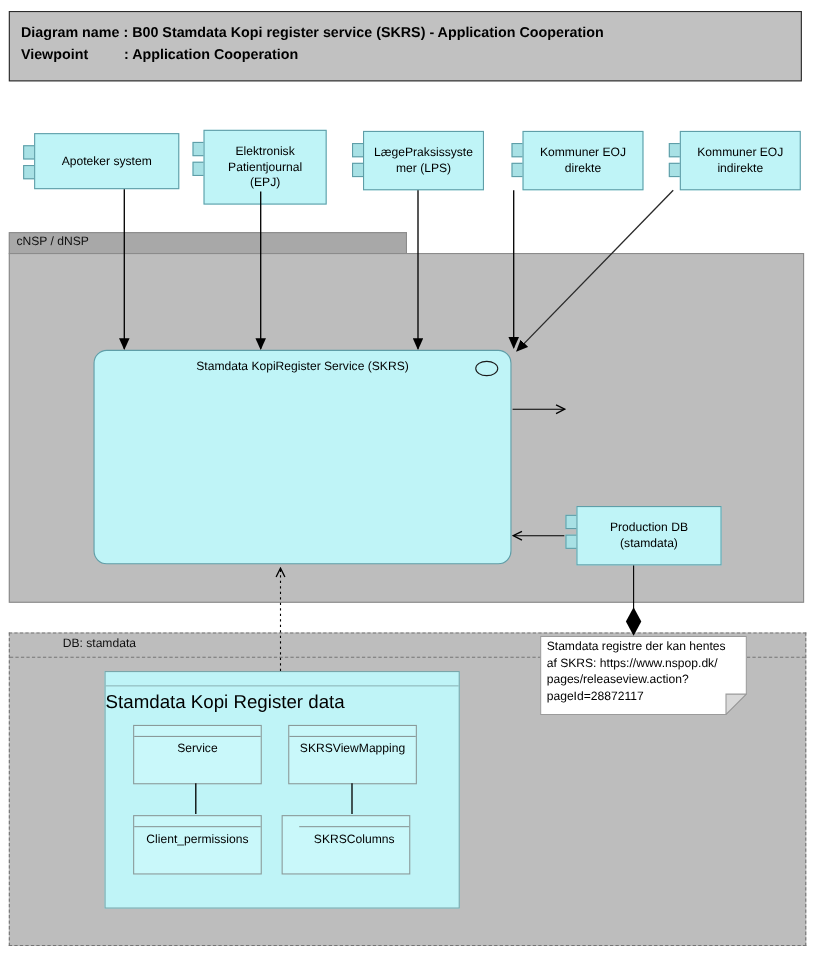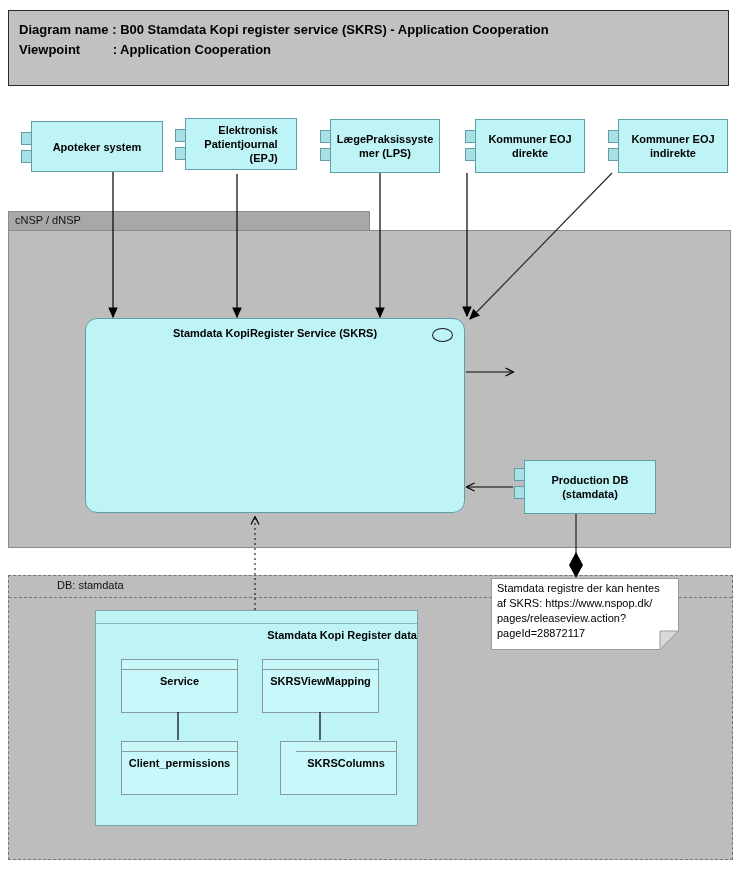--- a/index.html
+++ b/index.html
@@ -8,21 +8,21 @@
     font-family:"Liberation Sans", sans-serif;
     background:#ffffff; overflow:hidden;
     color:#000;
   }
   .abs { position:absolute; }
   .preline { white-space:pre-line; }
   .prewrap { white-space:pre-wrap; }
 
   
   #title-block {
-    left:8px; top:10px; width:721px; height:76px;
+    left:8px; top:10px; width:721px; height:64px;
     background:#c1c1c1; border:1px solid #2b2b2b;
     font-weight:bold; font-size:13px; line-height:20px;
     padding:9px 0 0 10px; box-sizing:border-box;
   }
 
   
   .group-tab {
     background:#a8a8a8; border:1px solid #8b8b8b; box-sizing:border-box;
     font-size:11px; padding:2px 0 0 6px; color:#111;
   }
@@ -69,38 +69,38 @@
     display:flex; align-items:center; justify-content:center; font-size:11px;
   }
   #replicate-lollipop { position:absolute; right:5px; top:9px; }
 
   
   #data-container {
     left:95px; top:610px; width:323px; height:216px;
     background:#bff4f7; border:1px solid #79a6aa; box-sizing:border-box;
   }
   .band { border-bottom:1px solid #8fb7ba; height:12px; }
-  #data-container-title { text-align:right; font-size:11px; padding-top:5px; }
+  #data-container-title { text-align:left; font-size:17px; padding-top:5px; }
   .table-box {
     position:absolute; width:117px; height:54px;
     background:#c9f8fa; border:1px solid #8a9a9a; box-sizing:border-box;
     font-size:11px; text-align:center;
   }
   .table-band { border-bottom:1px solid #8a9a9a; height:9px; }
   .table-label { padding-top:5px; }
 
   
   #note { left:491px; top:578px; width:188px; height:72px; }
   #note-text {
     position:absolute; left:6px; top:3px; width:176px;
     font-size:11px; line-height:15px;
   }
 
   #connector-layer { left:0; top:0; width:741px; height:870px; pointer-events:none; z-index:5; }
-  .z1 { z-index:1; } .z2 { z-index:2;font-weight:bold; } .z3 { z-index:3;padding-left:38px; }
+  .z1 { z-index:1; } .z2 { z-index:2; } .z3 { z-index:3;padding-left:38px; }
 </style>
 </head>
 <body>
 
 <div id="canvas">
 
   <div class="abs prewrap" id="title-block">Diagram name : B00 Stamdata Kopi register service (SKRS) - Application Cooperation
 Viewpoint         : Application Cooperation</div>
 
   <div class="abs group-tab z1" style="left:8px; top:211px; width:362px; height:20px;">cNSP / dNSP</div>
@@ -113,21 +113,21 @@
 
   <div class="abs z2">
     <span class="comp-tab" style="left:21px; top:132px;"></span>
     <span class="comp-tab" style="left:21px; top:150px;"></span>
     <div class="abs comp-box preline" style="left:31px; top:121px; width:132px; height:51px;">Apoteker system</div>
   </div>
 
   <div class="abs z2">
     <span class="comp-tab" style="left:175px; top:129px;"></span>
     <span class="comp-tab" style="left:175px; top:147px;"></span>
-    <div class="abs comp-box preline" style="left:185px; top:118px; width:112px; height:52px;text-align:right;">Elektronisk
+    <div class="abs comp-box preline" style="left:185px; top:118px; width:112px; height:68px;">Elektronisk
 Patientjournal
 (EPJ)</div>
   </div>
 
   <div class="abs z2">
     <span class="comp-tab" style="left:320px; top:130px;"></span>
     <span class="comp-tab" style="left:320px; top:148px;"></span>
     <div class="abs comp-box preline" style="left:330px; top:119px; width:110px; height:54px;">LægePraksissyste
 mer (LPS)</div>
   </div>
@@ -168,21 +168,21 @@
       <div class="table-label">Service</div>
     </div>
     <div class="table-box" style="left:25px; top:130px;">
       <div class="table-band"></div>
       <div class="table-label">Client_permissions</div>
     </div>
     <div class="table-box" style="left:166px; top:48px;">
       <div class="table-band"></div>
       <div class="table-label">SKRSViewMapping</div>
     </div>
-    <div class="table-box" style="left:184px; top:130px;padding-left:15px;">
+    <div class="table-box" style="left:160px; top:130px;padding-left:15px;">
       <div class="table-band"></div>
       <div class="table-label">SKRSColumns</div>
     </div>
   </div>
 
   <div class="abs z3" id="note">
     <svg width="188" height="72" style="position:absolute; left:0; top:0;">
       <path d="M0.5,0.5 H187.5 V53 L169,71.5 H0.5 Z" fill="#ffffff" stroke="#9b9b9b" stroke-width="1"></path>
       <path d="M187.5,53 L169,53 L169,71.5 Z" fill="#d9d9d9" stroke="#9b9b9b" stroke-width="1"></path>
     </svg>

